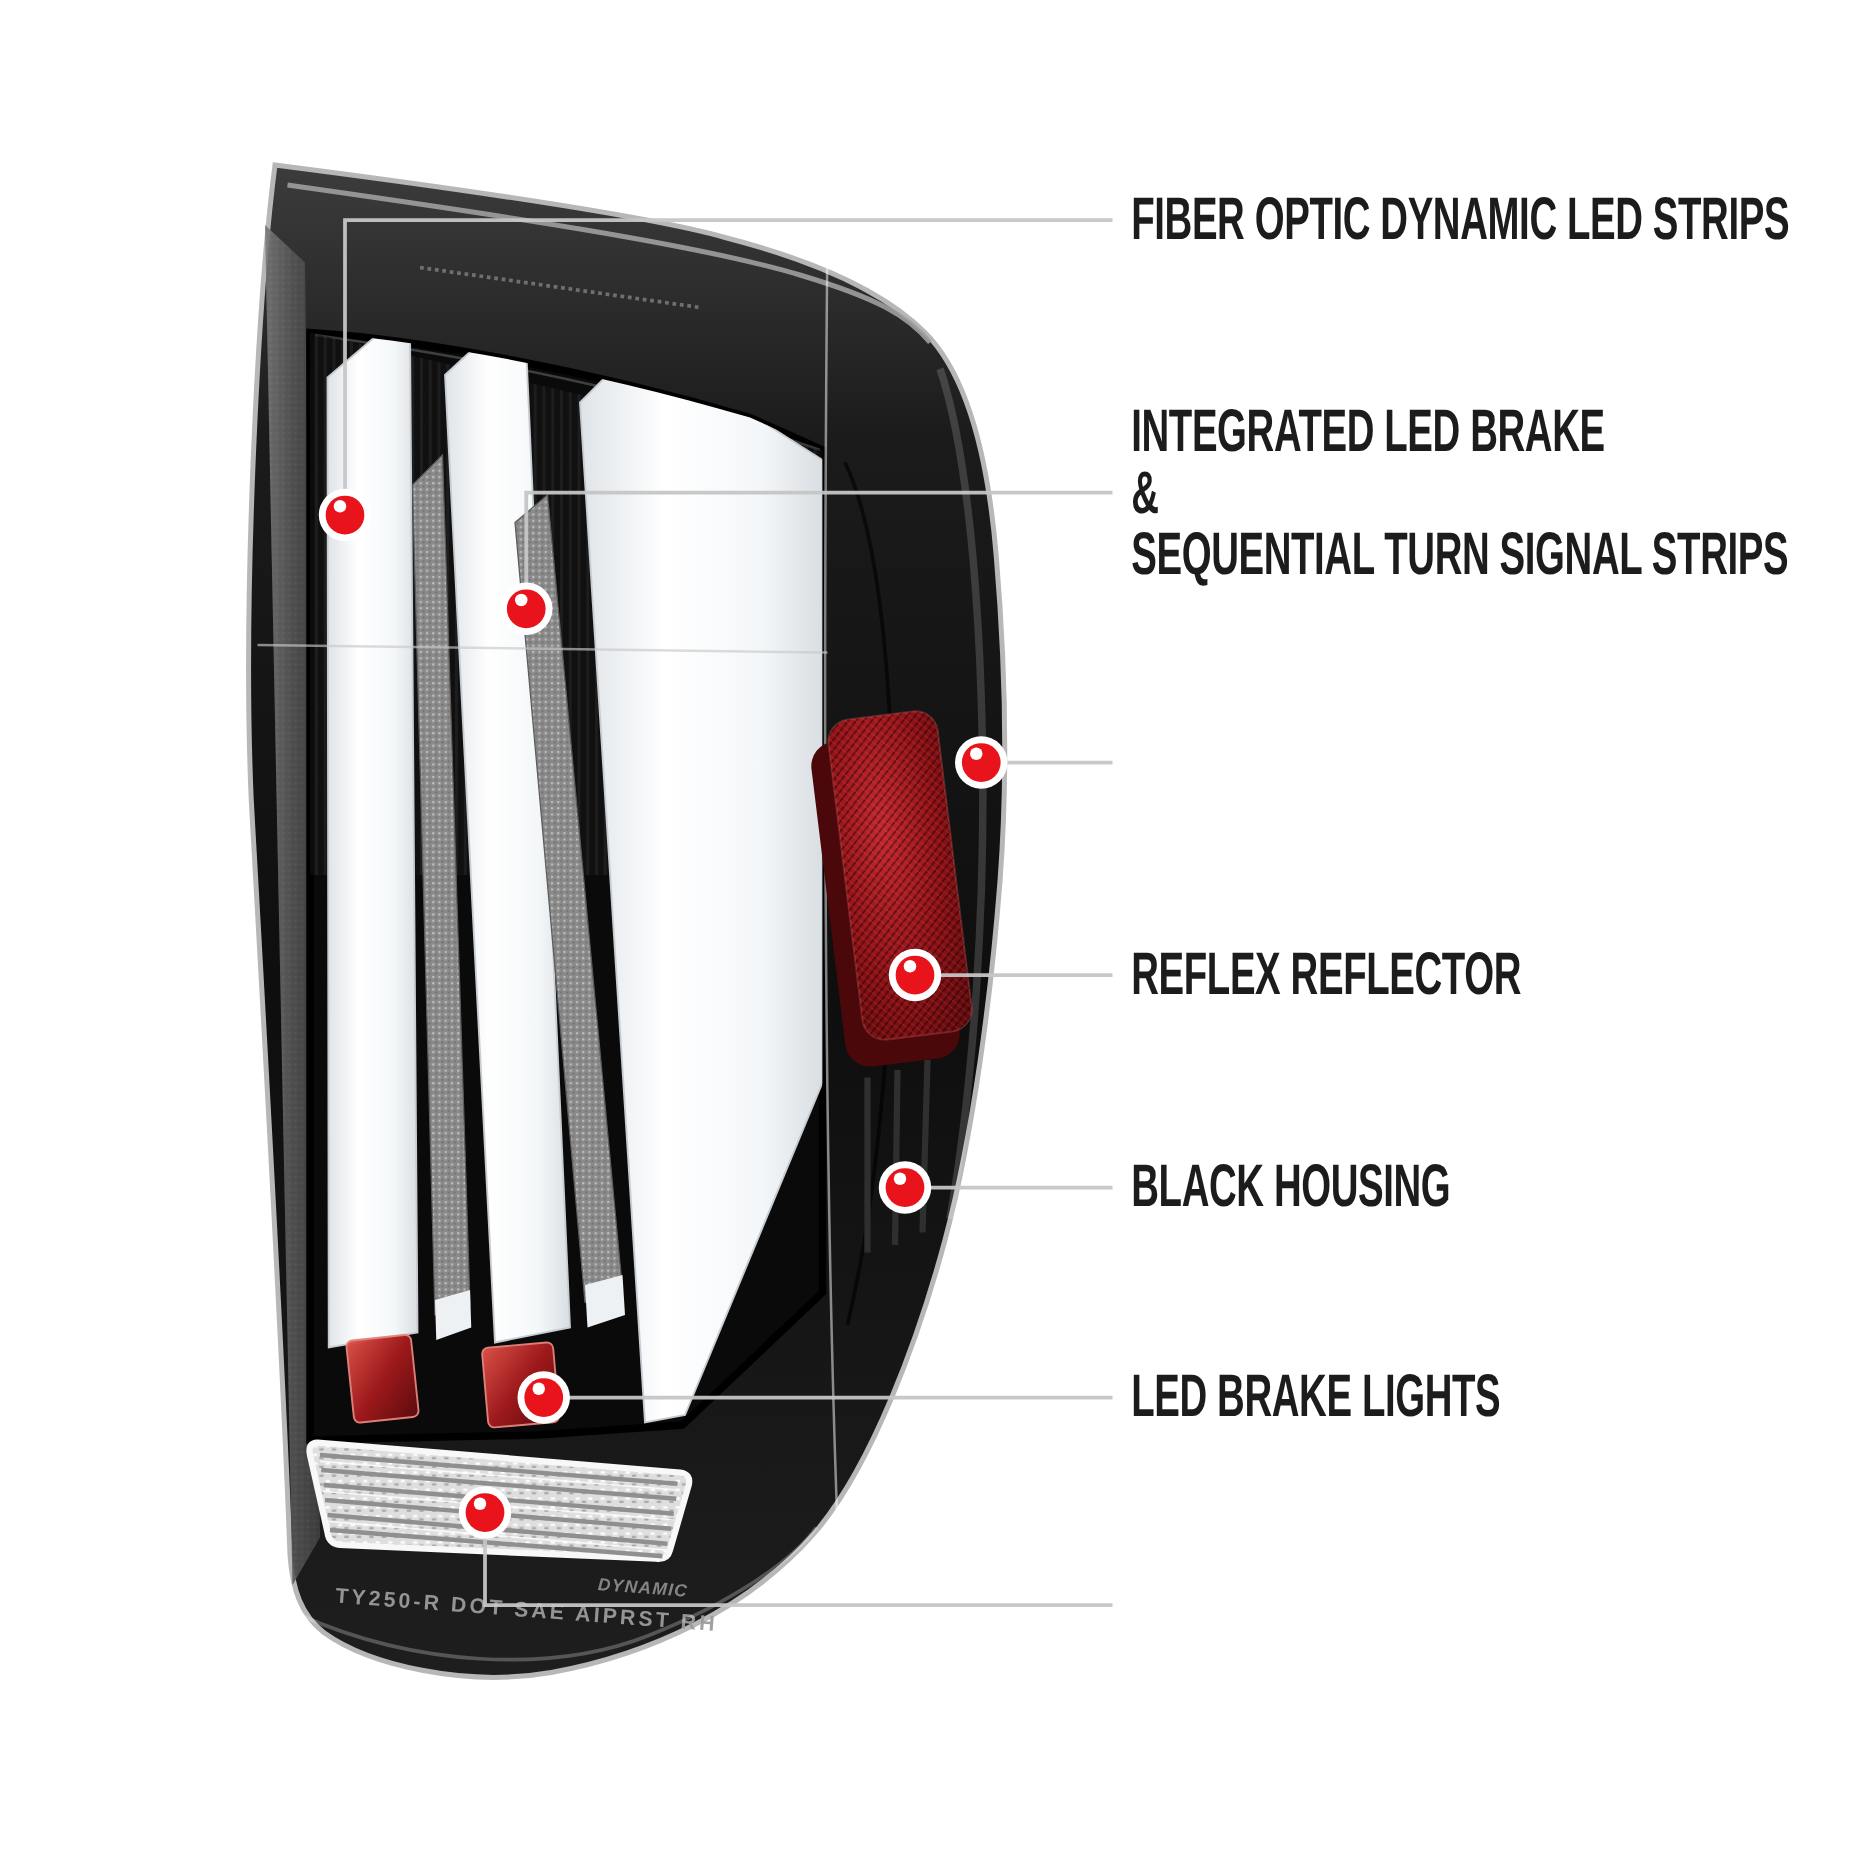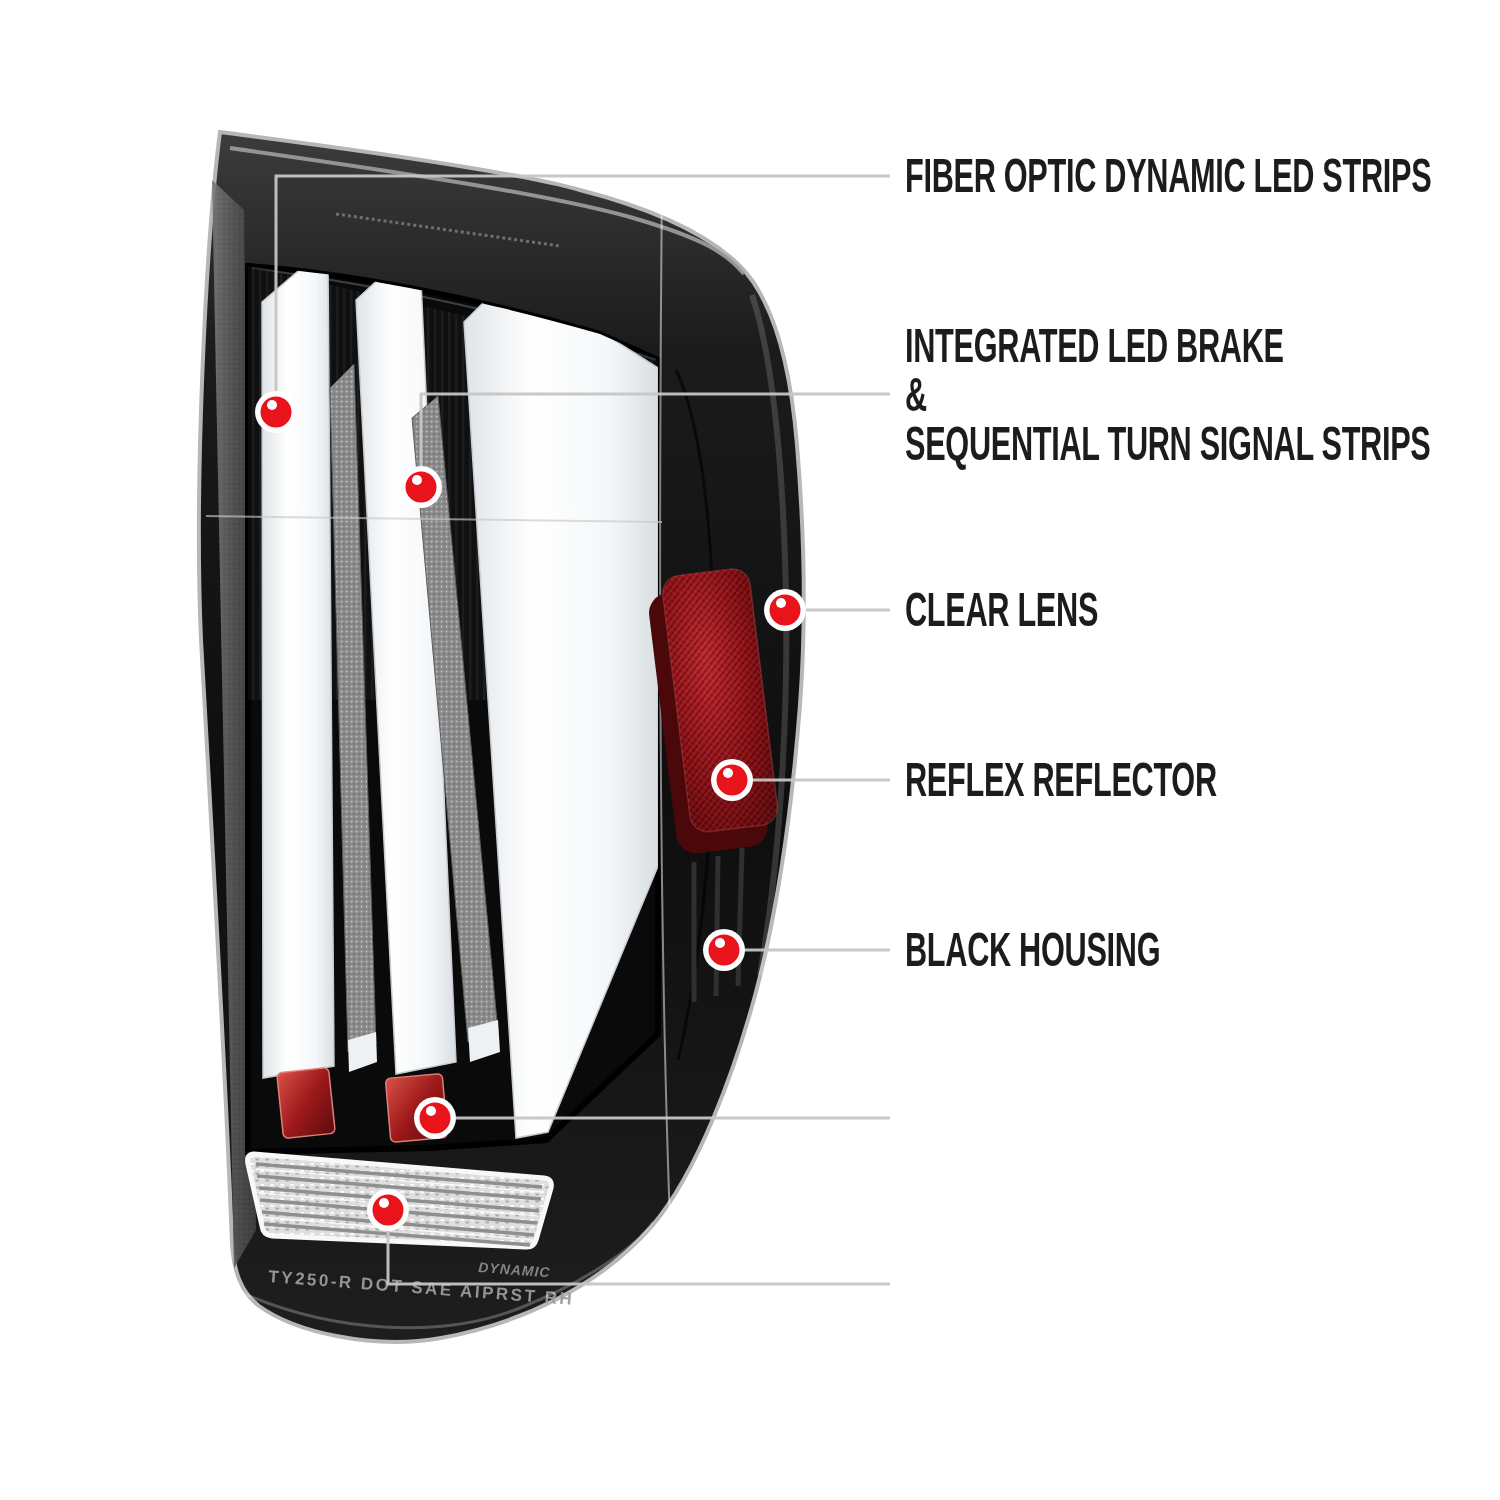--- a/index.html
+++ b/index.html
@@ -208,27 +208,27 @@
   </div>
 
   <div class="label multi" style="top:321px">
     <span class="cond">
       <span class="row">INTEGRATED LED BRAKE</span>
       <span class="row">&amp;</span>
       <span class="row">SEQUENTIAL TURN SIGNAL STRIPS</span>
     </span>
   </div>
 
-  <div class="label" style="top:586px">
-    <span class="cond">CLEAR LENS</span>
-  </div>
 
   <div class="label" style="top:926px">
     <span class="cond">BLACK HOUSING</span>
   </div>
 
   <div class="label" style="top:756px">
     <span class="cond">REFLEX REFLECTOR</span>
   </div>
 
+  <div class="label" style="top:1094px">
+    <span class="cond">LED BRAKE LIGHTS</span>
+  </div>
 
 
 </div>
 
 </body></html>

